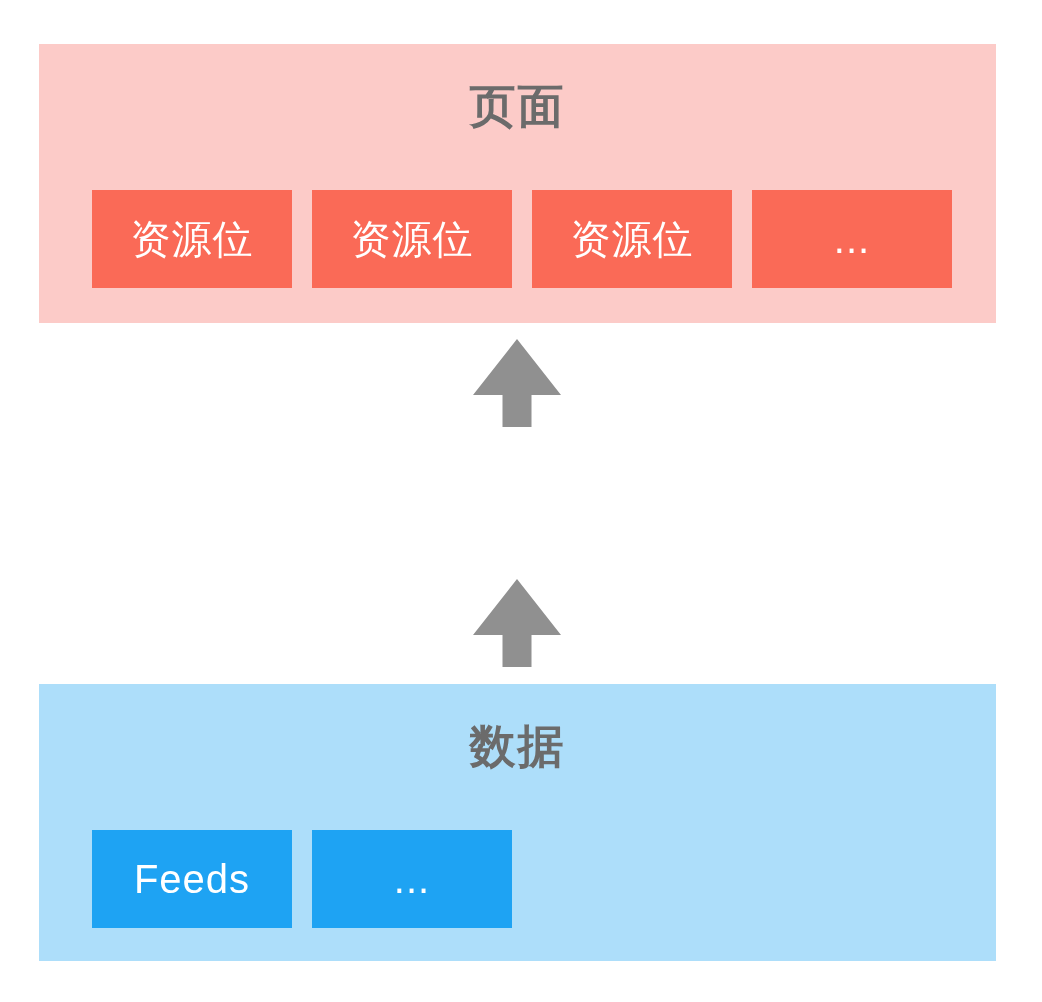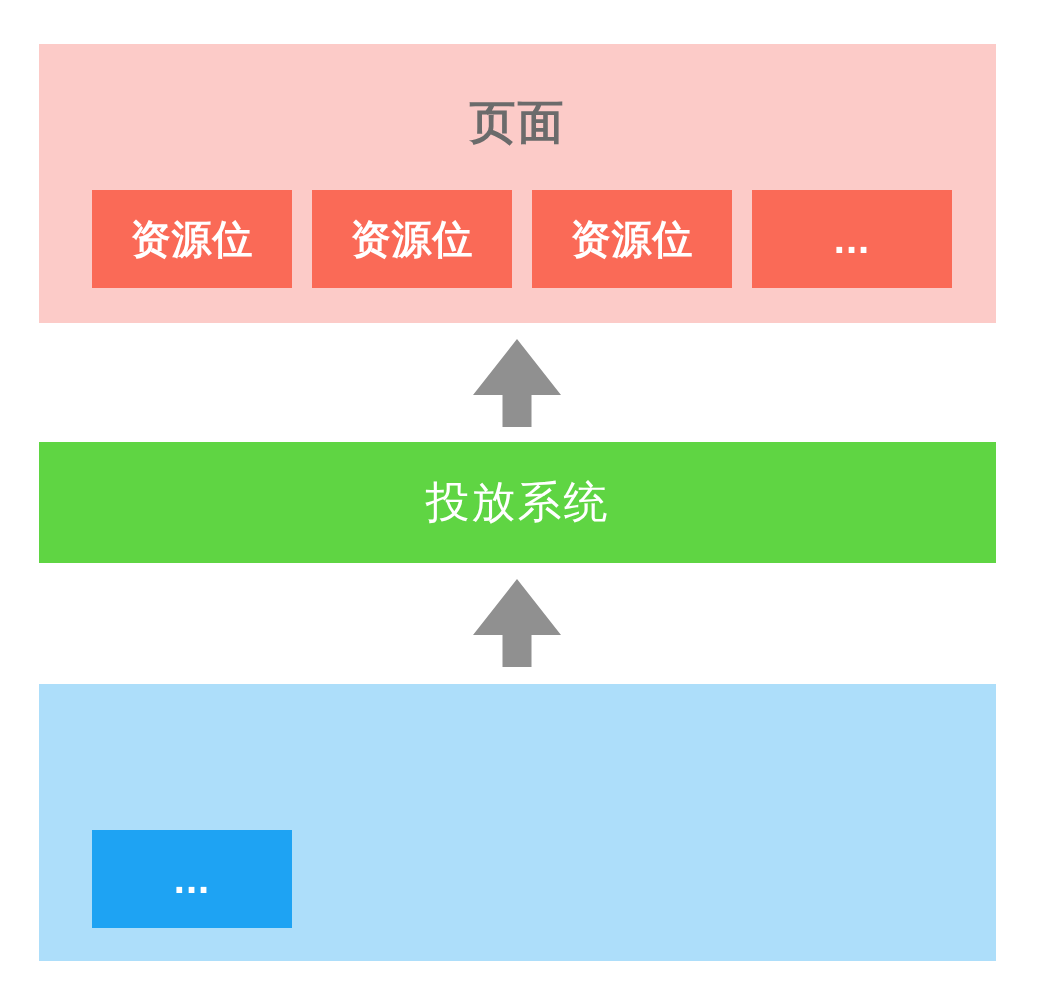--- a/index.html
+++ b/index.html
@@ -33,21 +33,21 @@
     align-items: center;
     justify-content: center;
   }
   .panel-blue {
     top: 684px;
     height: 277px;
     background: var(--blue-panel-bg, #addefa);
   }
   .panel-title {
     position: absolute;
-    top: 48px;
+    top: 32px;
     left: 0;
     right: 0;
     text-align: center;
     font-size: 46px;
     font-weight: 600;
     color: var(--title-text, #6b6b6b);
     letter-spacing: 2px;
   }
   .green-title {
     font-size: 44px;
@@ -63,21 +63,21 @@
     gap: 20px;
   }
   .box {
     width: 200px;
     height: 98px;
     display: flex;
     align-items: center;
     justify-content: center;
     color: var(--box-text, #ffffff);
     font-size: 40px;
-    font-weight: 700;
+    font-weight: 400;
     letter-spacing: 1px;
     white-space: nowrap;
   }
   .box-red  { background: var(--red-box, #fa6a57); }
   .box-blue { background: var(--blue-box, #1ea3f3); }
   .arrow {
     position: absolute;
     left: 473px;
     width: 88px;
     height: 88px;
@@ -101,29 +101,28 @@
       <div class="box box-red">...</div>
     </div>
   </section>
 
   <div class="arrow arrow-1">
     <svg viewBox="0 0 88 88" xmlns="http://www.w3.org/2000/svg" aria-hidden="true">
       <polygon points="44,0 88,56 58.5,56 58.5,88 29.5,88 29.5,56 0,56" fill="currentColor"></polygon>
     </svg>
   </div>
 
-  <section class="panel panel-green">
-    <div class="green-title">投放系统</div>
-  </section>
 
   <div class="arrow arrow-2">
     <svg viewBox="0 0 88 88" xmlns="http://www.w3.org/2000/svg" aria-hidden="true">
       <polygon points="44,0 88,56 58.5,56 58.5,88 29.5,88 29.5,56 0,56" fill="currentColor"></polygon>
     </svg>
   </div>
 
   <section class="panel panel-blue">
+    <div class="panel-title">数据</div>
     <div class="box-row">
+      <div class="box box-blue">Feeds</div>
       <div class="box box-blue">...</div>
     </div>
   </section>
 
 </div>
 
 </body></html>

